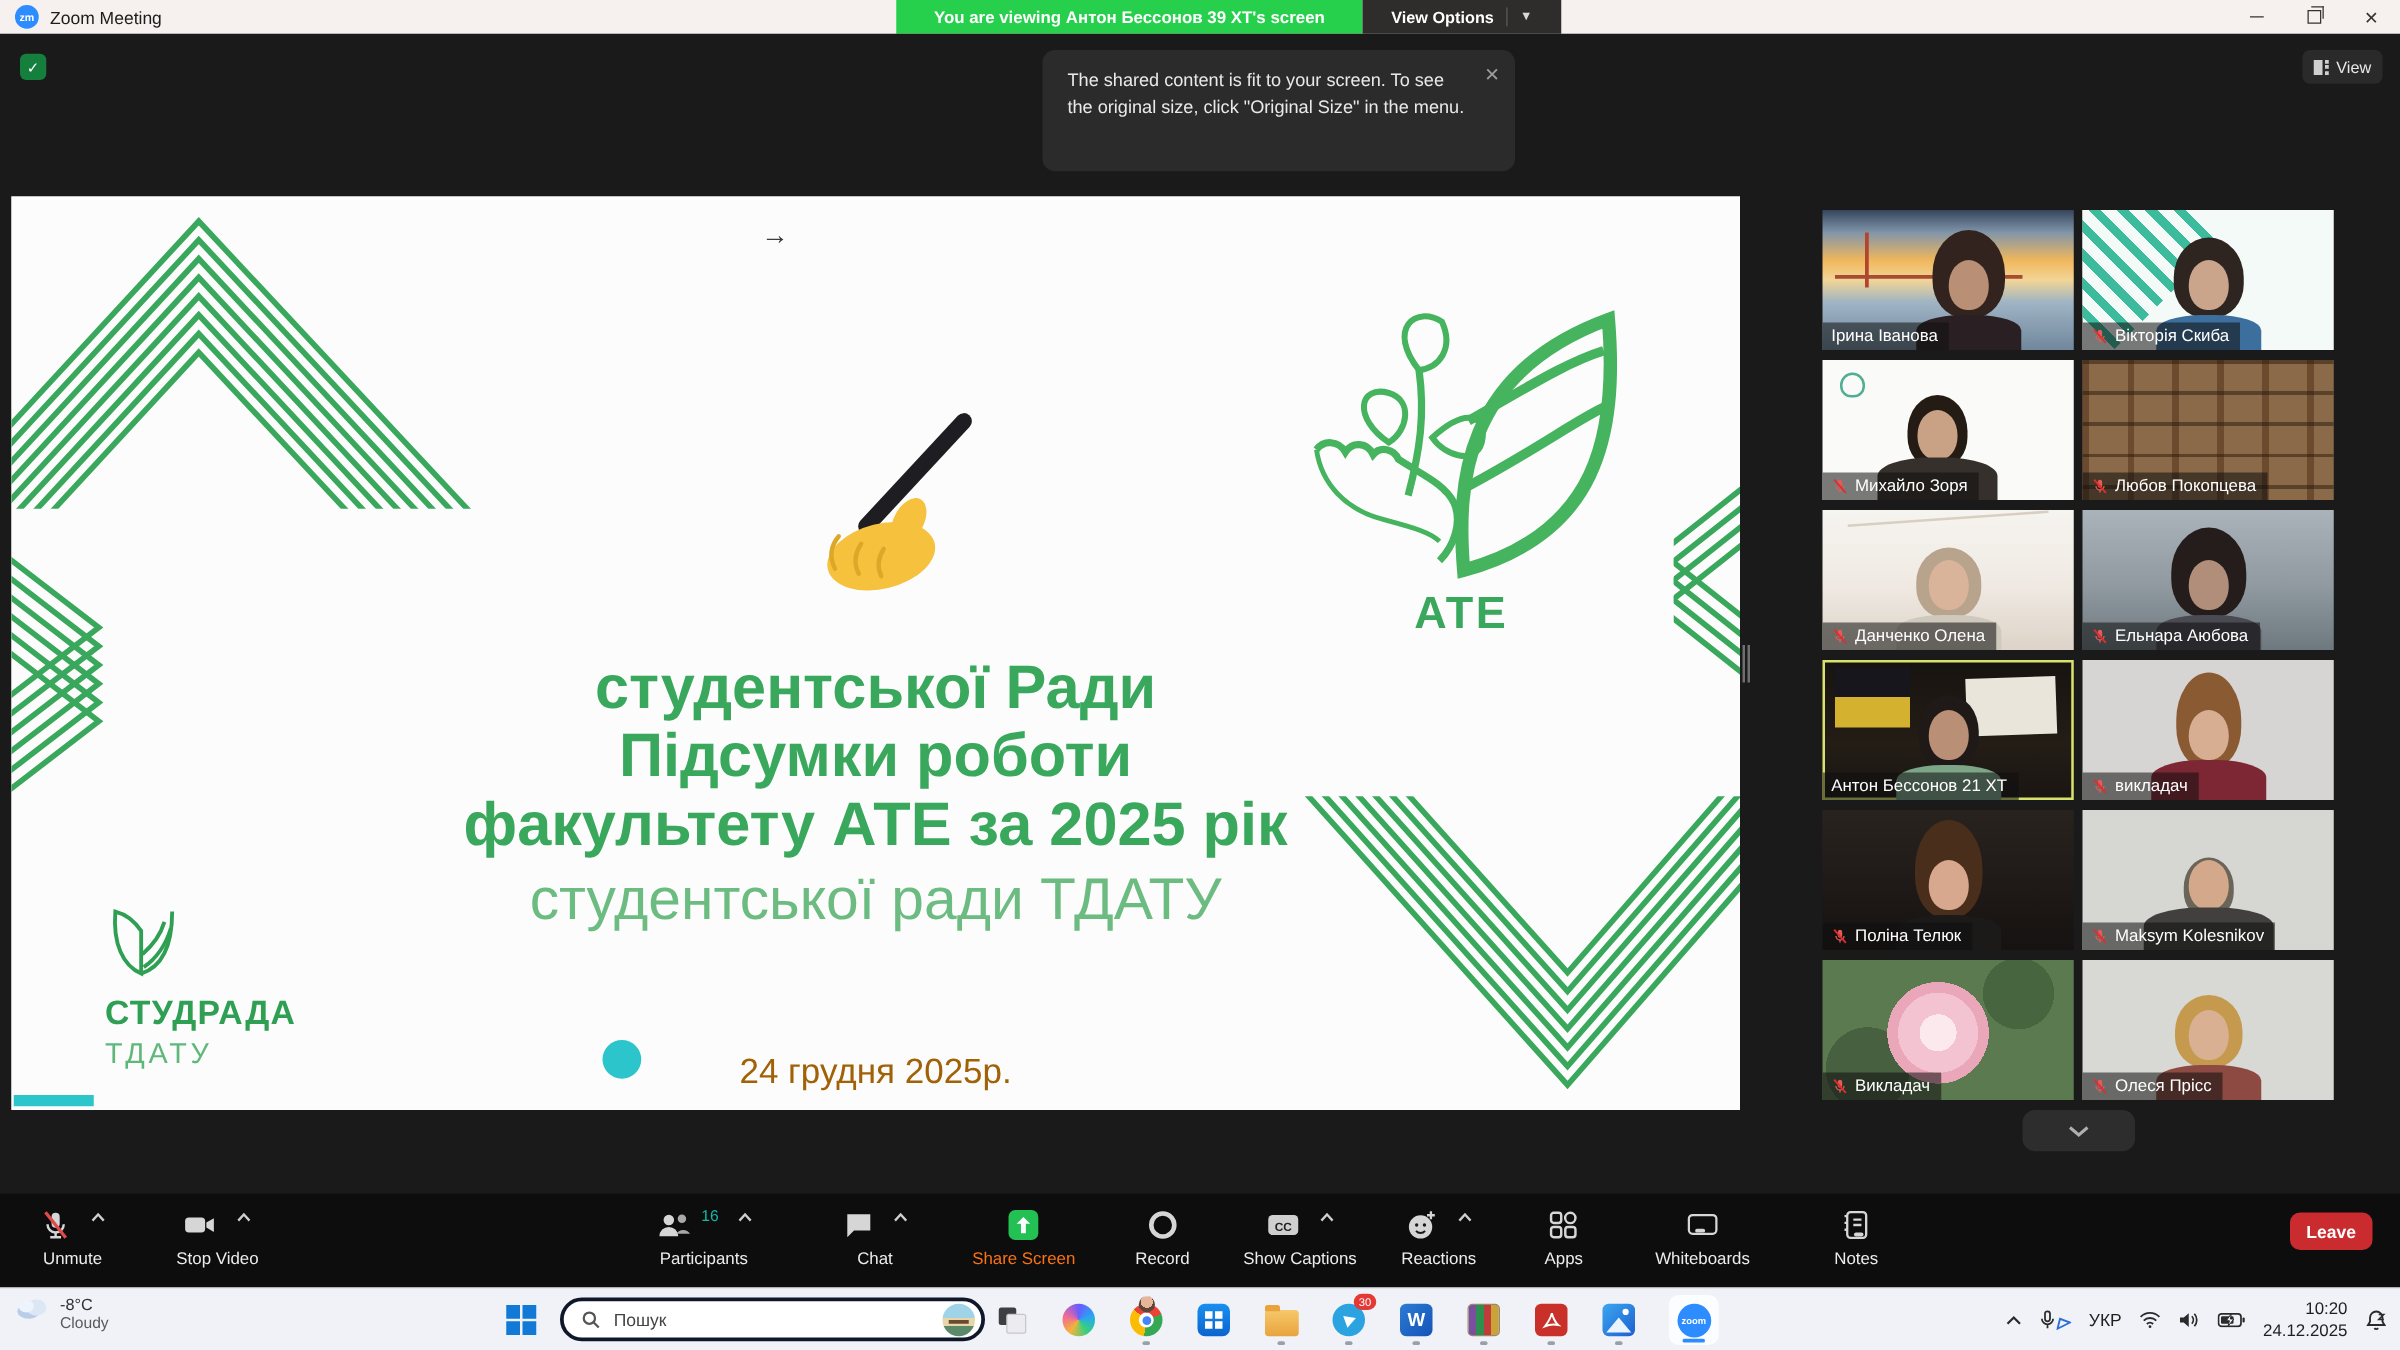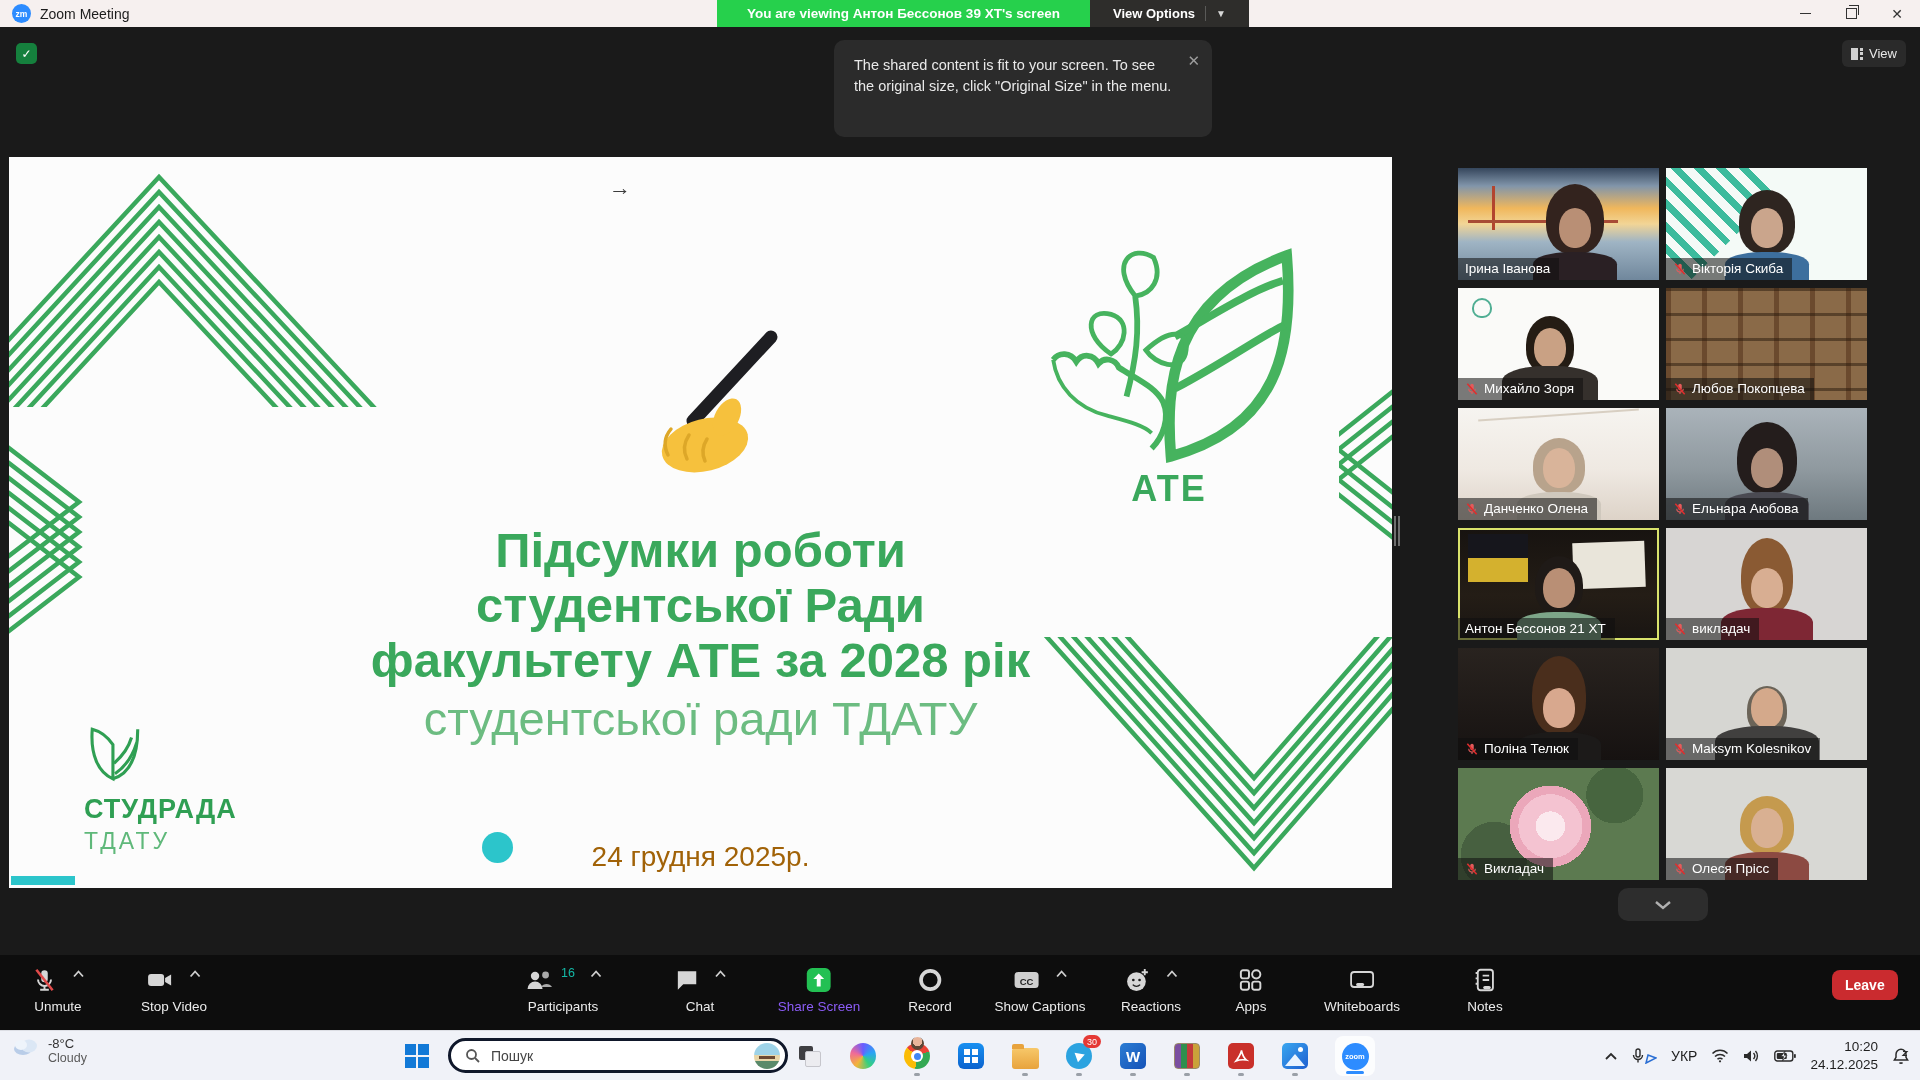--- a/index.html
+++ b/index.html
@@ -122,21 +122,21 @@
 
   .more-btn{position:absolute;left:1618px;top:861px;width:90px;height:33px;background:#2d2d2d;border-radius:10px;display:flex;align-items:center;justify-content:center;cursor:pointer;}
   .drag-handle{position:absolute;left:1394px;top:489px;width:8px;height:30px;display:flex;gap:2px;cursor:col-resize;}
   .drag-handle i{width:2px;height:100%;background:#6f6f6f;display:block;}
 
   
   .toolbar{position:absolute;left:0;top:955px;width:1920px;height:75px;background:#0d0d0d;}
   .tb-item{position:absolute;top:9px;transform:translateX(-50%);display:flex;flex-direction:column;align-items:center;cursor:pointer;width:max-content;}
   .tb-iconrow{height:32px;display:flex;align-items:center;gap:15px;}
   .tb-label{margin-top:3px;font-size:13.5px;color:#ececec;}
-  .tb-label.green{color:#8b5cf6;}
+  .tb-label.green{color:#f97316;}
   .tb-caret{margin-top:-12px;}
   .tb-badge{color:#14b8a6;font-size:12.5px;align-self:flex-start;margin:2px 0 0 -8px;}
   .leave-btn{position:absolute;left:1832px;top:15px;background:#ca2b2f;color:#fff;font-size:14px;font-weight:bold;padding:7px 13px;border-radius:8px;cursor:pointer;}
 
   
   .taskbar{position:absolute;left:0;top:1030px;width:1920px;height:50px;background:#f0f2f8;border-top:1px solid #dcdee4;box-sizing:border-box;}
   .weather{position:absolute;left:12px;top:5px;display:flex;gap:8px;cursor:pointer;}
   .weather-temp{font-size:13px;color:#333;}
   .weather-desc{font-size:12.5px;color:#5a5a5a;}
   .start{position:absolute;left:405px;top:13px;width:24px;height:24px;display:grid;grid-template-columns:11px 11px;grid-template-rows:11px 11px;gap:2px;cursor:pointer;}
@@ -273,23 +273,23 @@
         <path d="M95,56 C68,22 92,2 114,16 C124,38 112,54 95,56 Z" stroke="#46b35e" stroke-width="5"></path>
         <path d="M70,116 C40,96 45,68 70,75 C90,81 86,106 70,116 Z" stroke="#46b35e" stroke-width="5"></path>
         <path d="M106,112 C136,85 152,95 147,116 C142,135 116,127 106,112 Z" stroke="#46b35e" stroke-width="5"></path>
         <path d="M10,122 C16,114 28,114 34,124 C40,115 52,116 57,126 C63,119 74,121 78,130 C96,142 116,150 124,166 C131,182 124,202 112,214" stroke="#46b35e" stroke-width="6"></path>
         <path d="M10,122 C14,150 34,172 66,180 C88,186 104,190 112,198" stroke="#46b35e" stroke-width="4"></path>
       </svg>
       <div class="ate-label">ATE</div>
     </div>
 
     <div class="slide-title">
+      <div>студентської Ради</div>
       <div>Підсумки роботи</div>
-      <div>студентської Ради</div>
-      <div>факультету АТЕ за 2028 рік</div>
+      <div>факультету АТЕ за 2025 рік</div>
     </div>
     <div class="slide-sub">студентської ради ТДАТУ</div>
 
     <div class="org">
       <svg width="62" height="62" viewBox="0 0 60 60" fill="none" stroke="#2f9f53" stroke-width="3">
         <path d="M8,7 C6,32 14,49 28,55 L28,22 C22,13 16,9 8,7 Z"></path>
         <path d="M52,7 C52,33 44,50 28,55"></path>
         <path d="M30,50 C39,44 47,33 51,20"></path>
         <path d="M29,40 C36,34 43,25 46,15"></path>
       </svg>

